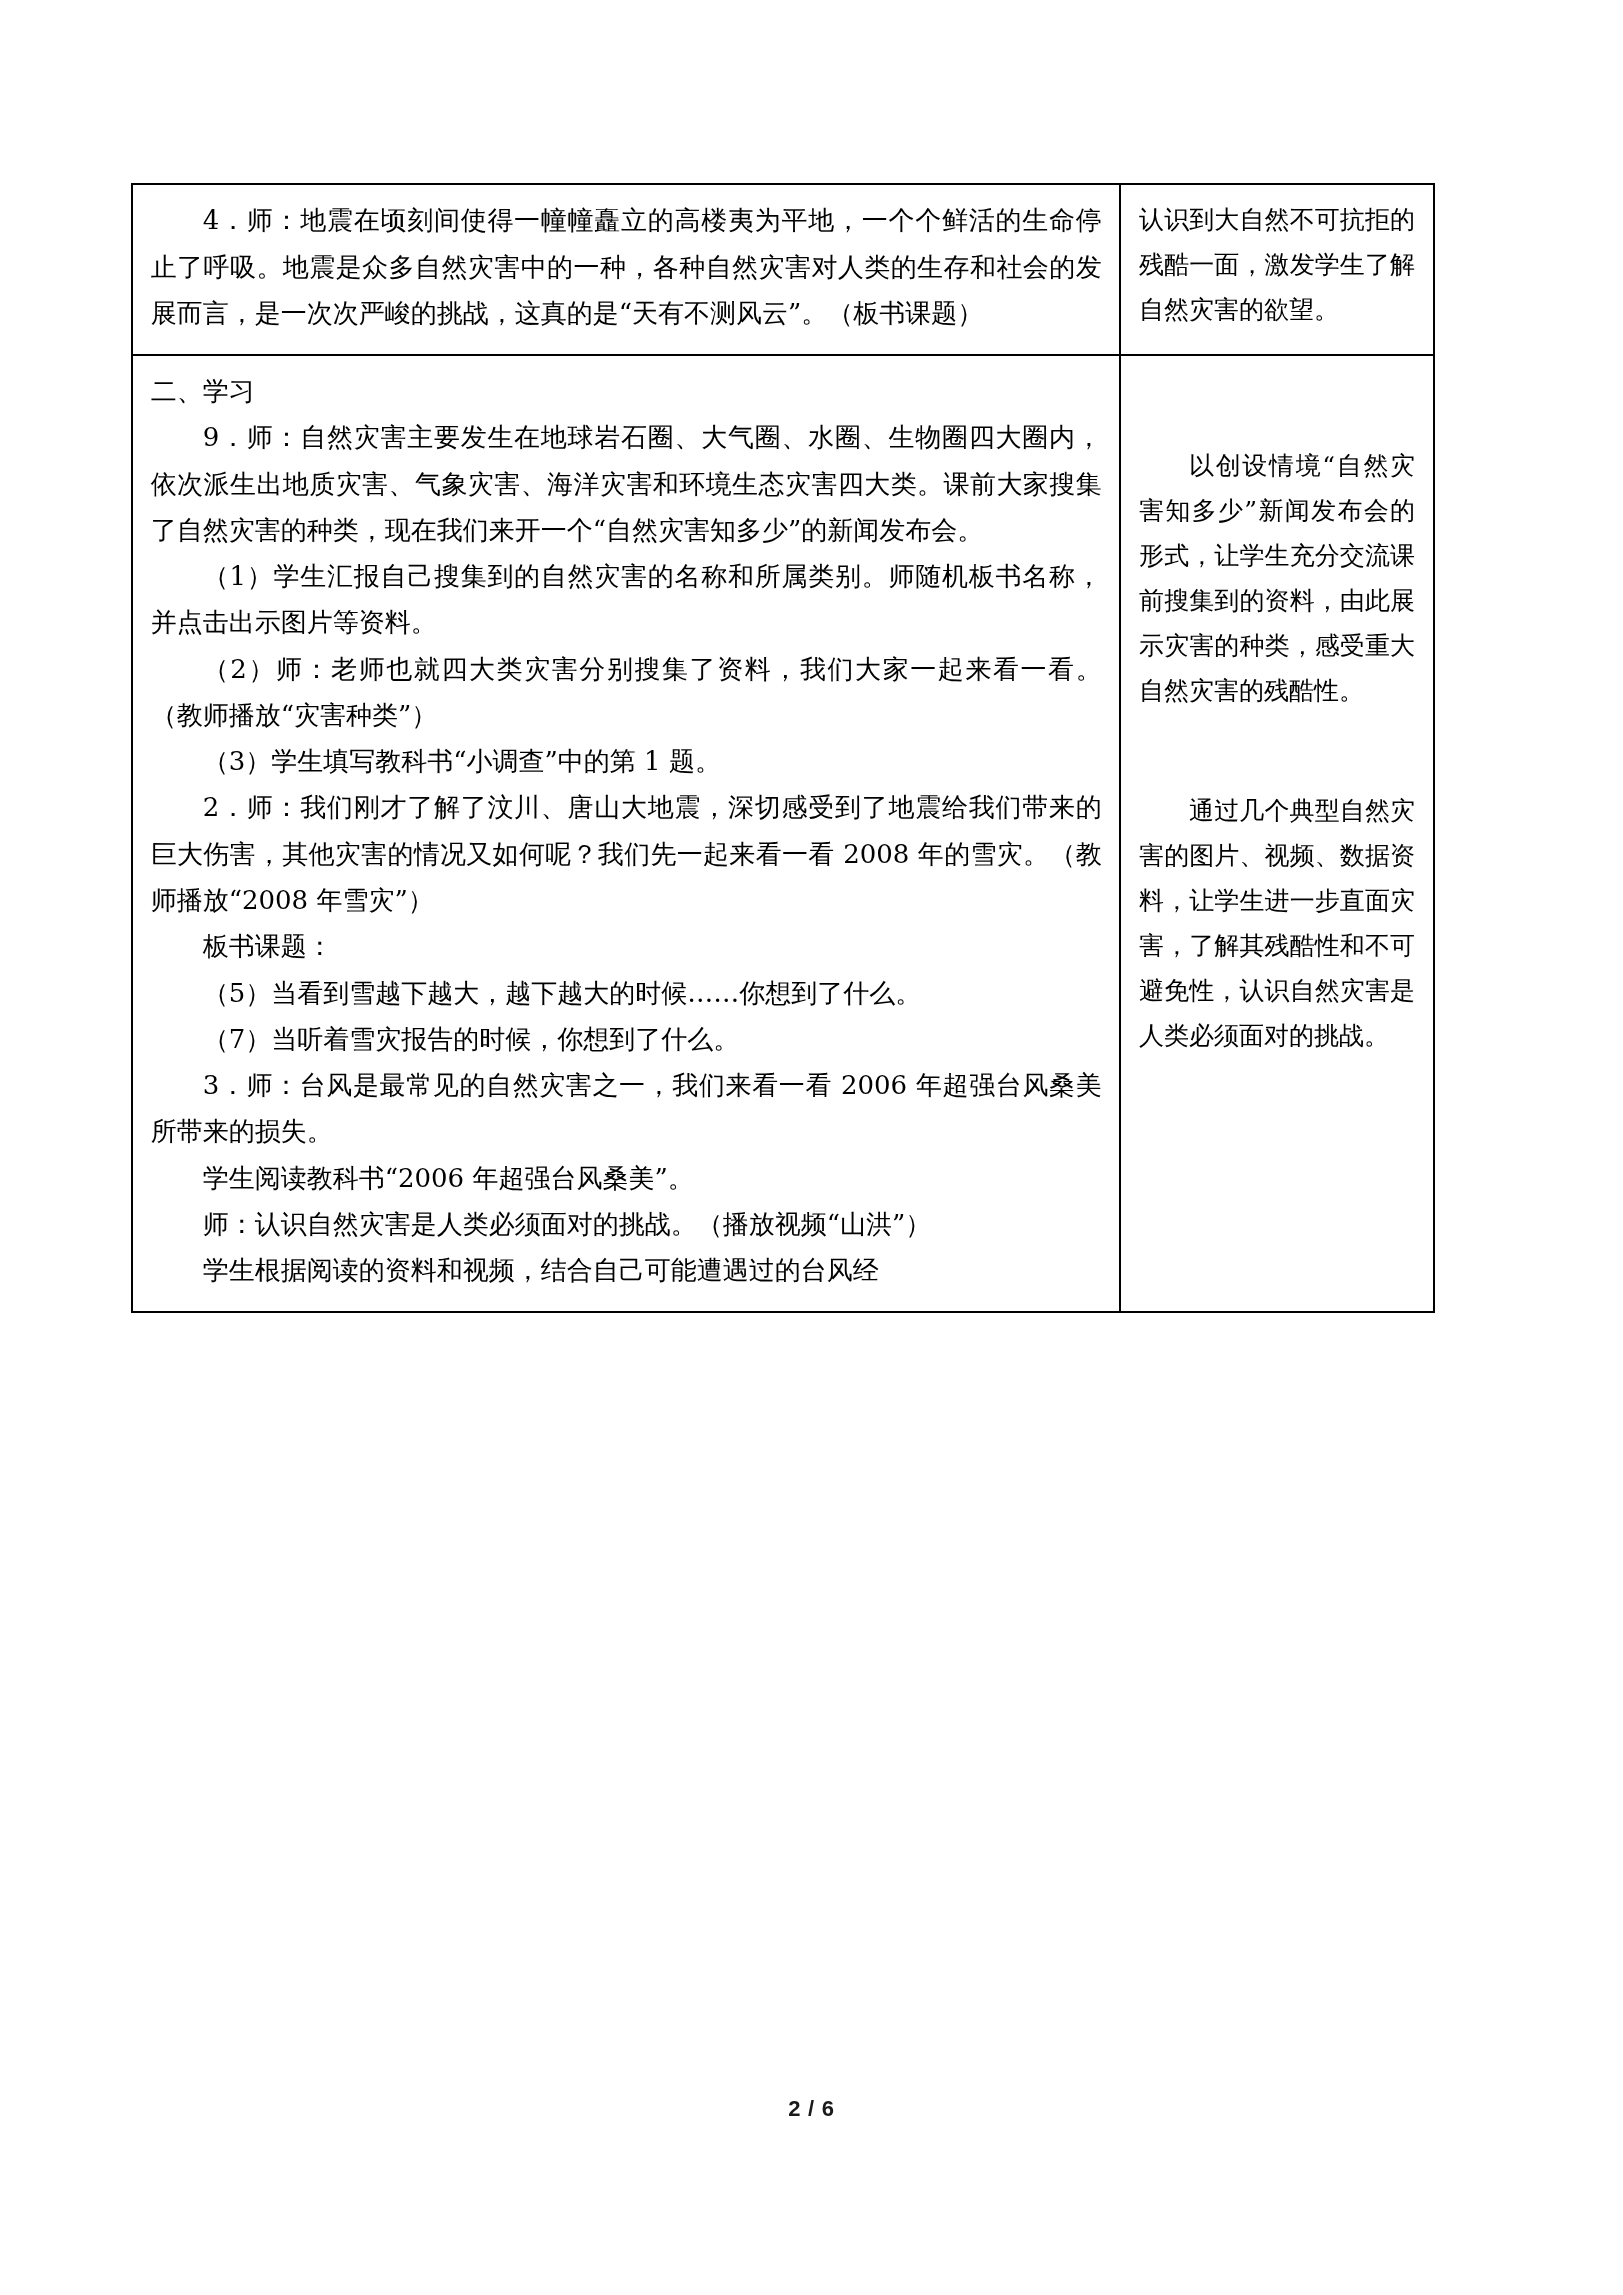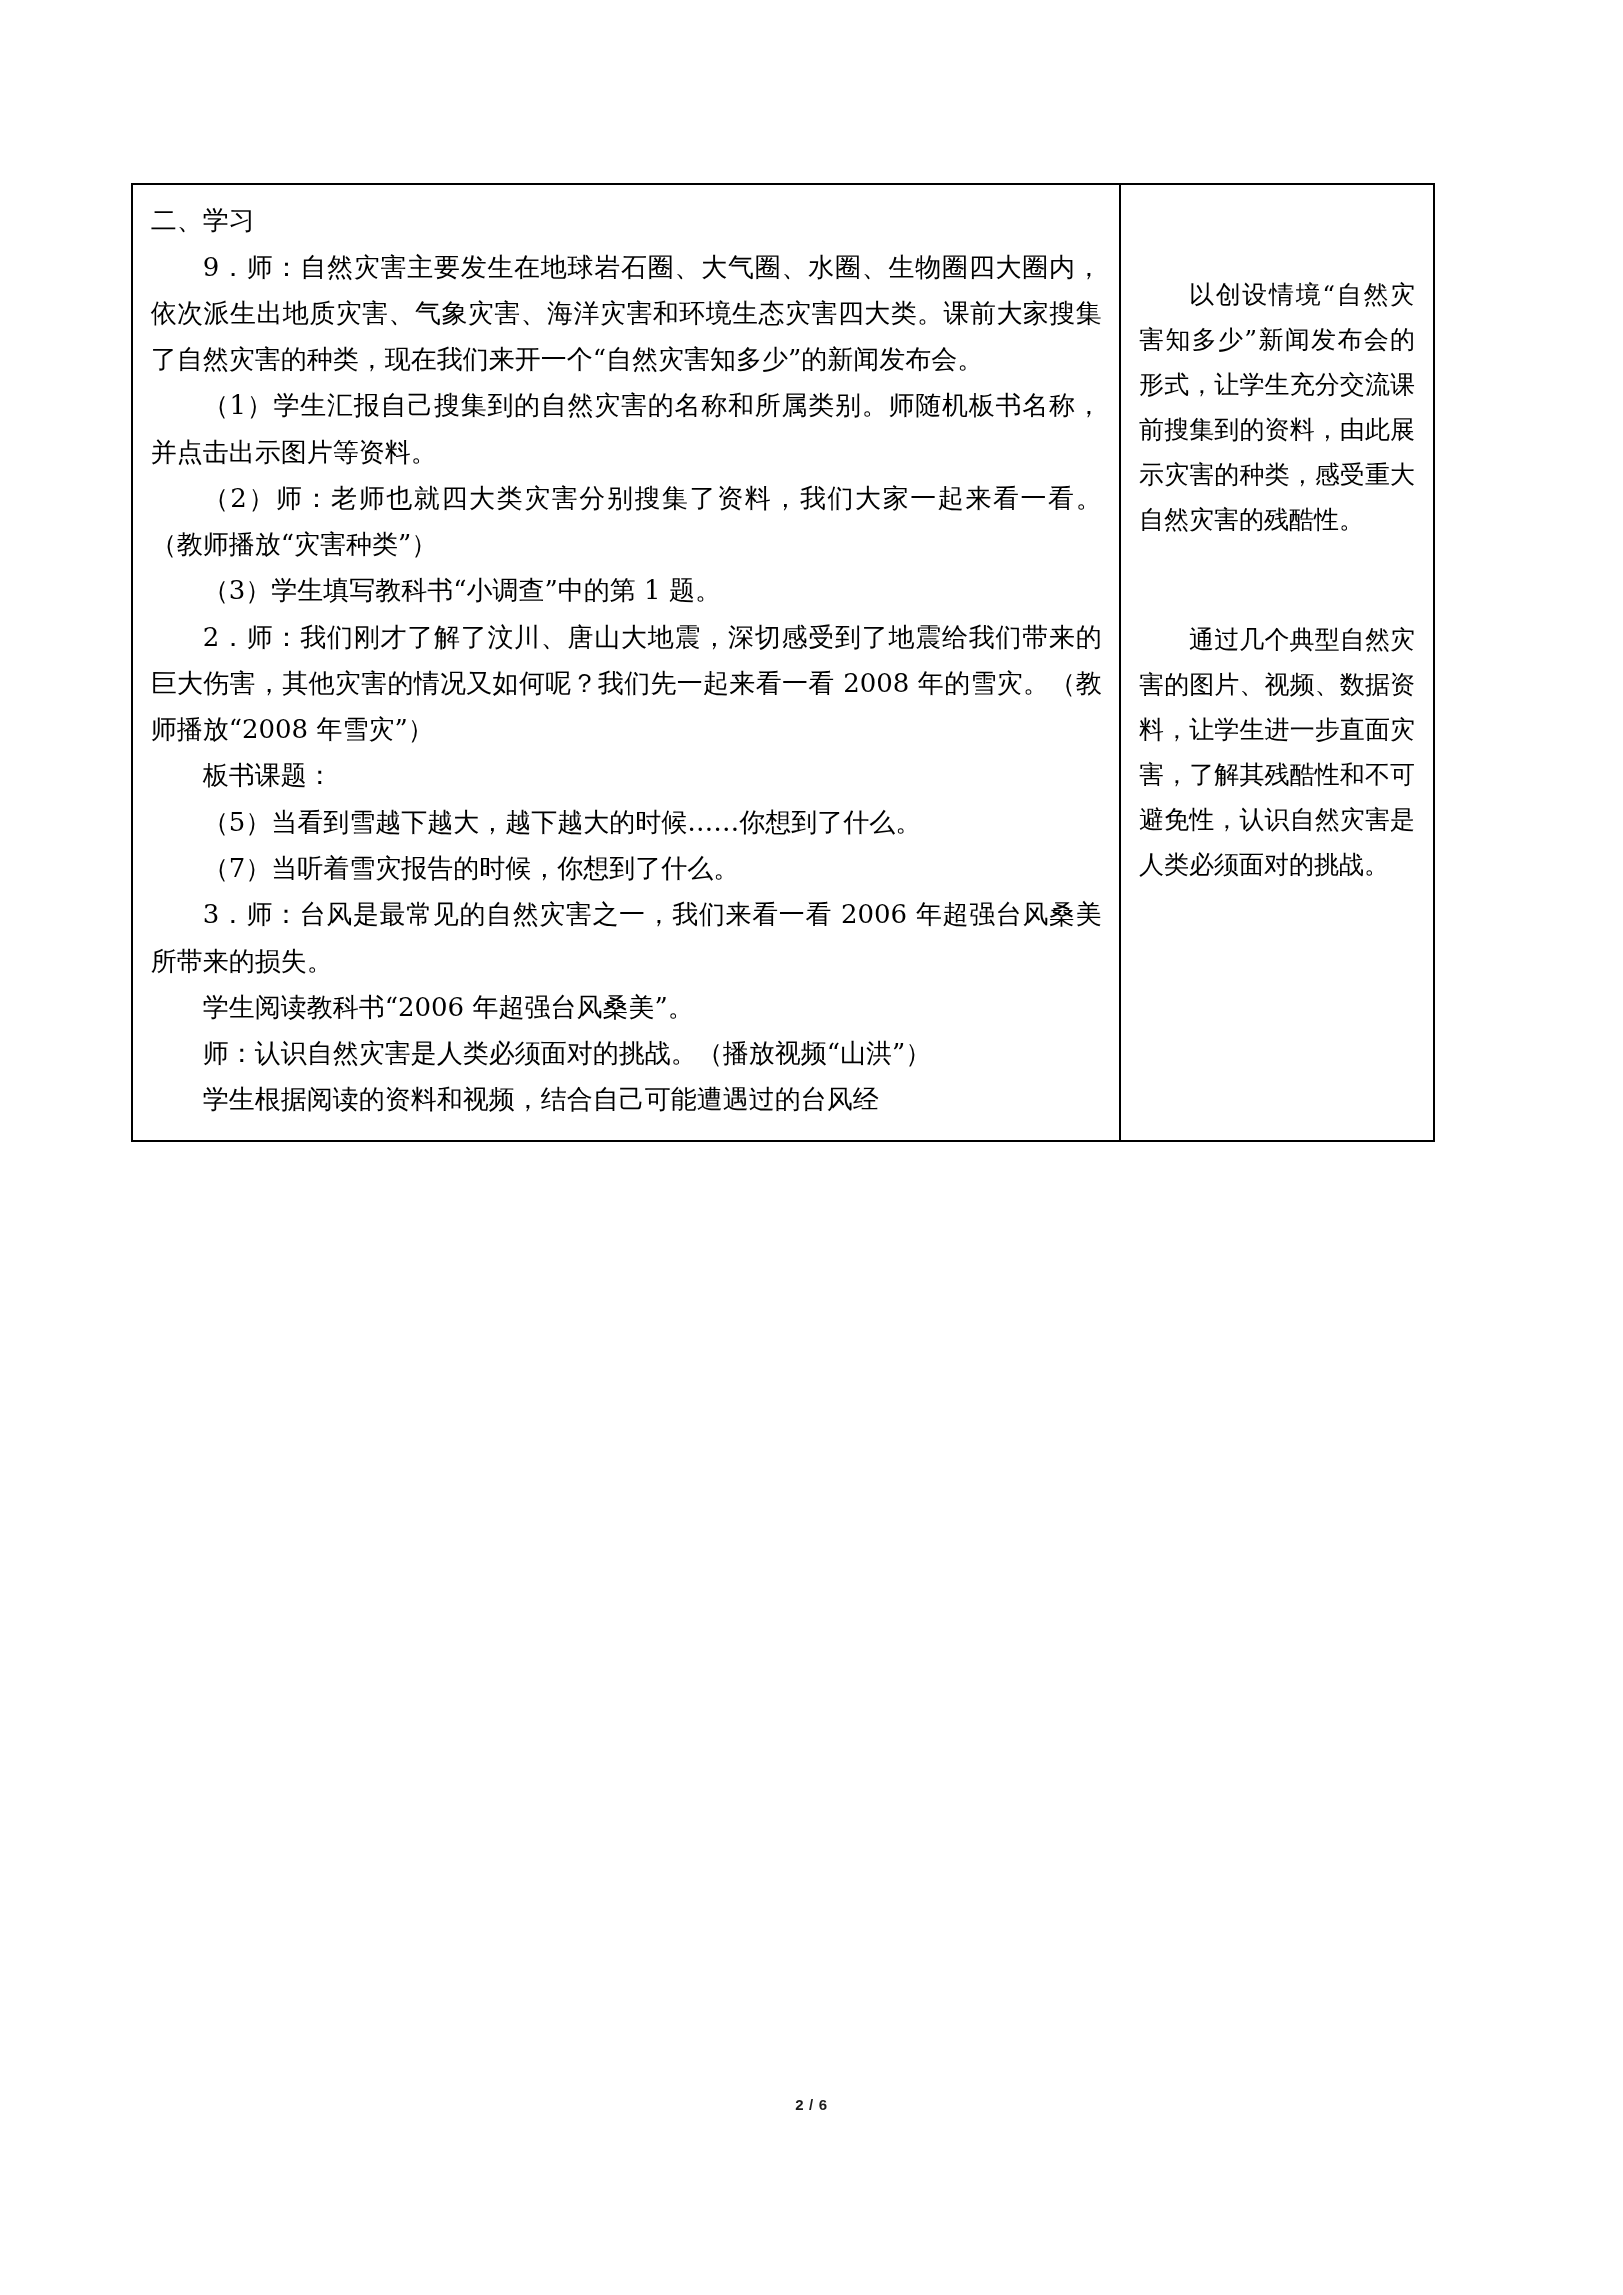--- a/index.html
+++ b/index.html
@@ -58,32 +58,40 @@
   .side .lead { text-indent: 50px; }
 
   .page-number {
     position: absolute;
     left: 0;
     top: 2096px;
     width: 1623px;
     text-align: center;
     font-family: "Liberation Sans", sans-serif;
     font-weight: bold;
-    font-size: 15px;
+    font-size: 22px;
     color: #1a1a1a;
     letter-spacing: 0.7px;
   }
 </style>
 </head>
 <body>
 
 <div class="page">
 
   <table class="doc-table">
     <tbody>
+      <tr>
+        <td class="col-main">
+          <p class="indent2">4．师：地震在顷刻间使得一幢幢矗立的高楼夷为平地，一个个鲜活的生命停止了呼吸。地震是众多自然灾害中的一种，各种自然灾害对人类的生存和社会的发展而言，是一次次严峻的挑战，这真的是“天有不测风云”。（板书课题）</p>
+        </td>
+        <td class="col-side side">
+          <p class="noindent">认识到大自然不可抗拒的残酷一面，激发学生了解自然灾害的欲望。</p>
+        </td>
+      </tr>
 
       <tr>
         <td class="col-main">
           <p class="noindent">二、学习</p>
           <p class="indent2">9．师：自然灾害主要发生在地球岩石圈、大气圈、水圈、生物圈四大圈内，依次派生出地质灾害、气象灾害、海洋灾害和环境生态灾害四大类。课前大家搜集了自然灾害的种类，现在我们来开一个“自然灾害知多少”的新闻发布会。</p>
           <p class="indent2">（1）学生汇报自己搜集到的自然灾害的名称和所属类别。师随机板书名称，并点击出示图片等资料。</p>
           <p class="indent2">（2）师：老师也就四大类灾害分别搜集了资料，我们大家一起来看一看。（教师播放“灾害种类”）</p>
           <p class="indent2">（3）学生填写教科书“小调查”中的第 1 题。</p>
           <p class="indent2">2．师：我们刚才了解了汶川、唐山大地震，深切感受到了地震给我们带来的巨大伤害，其他灾害的情况又如何呢？我们先一起来看一看 2008 年的雪灾。（教师播放“2008 年雪灾”）</p>
           <p class="indent2">板书课题：</p>

